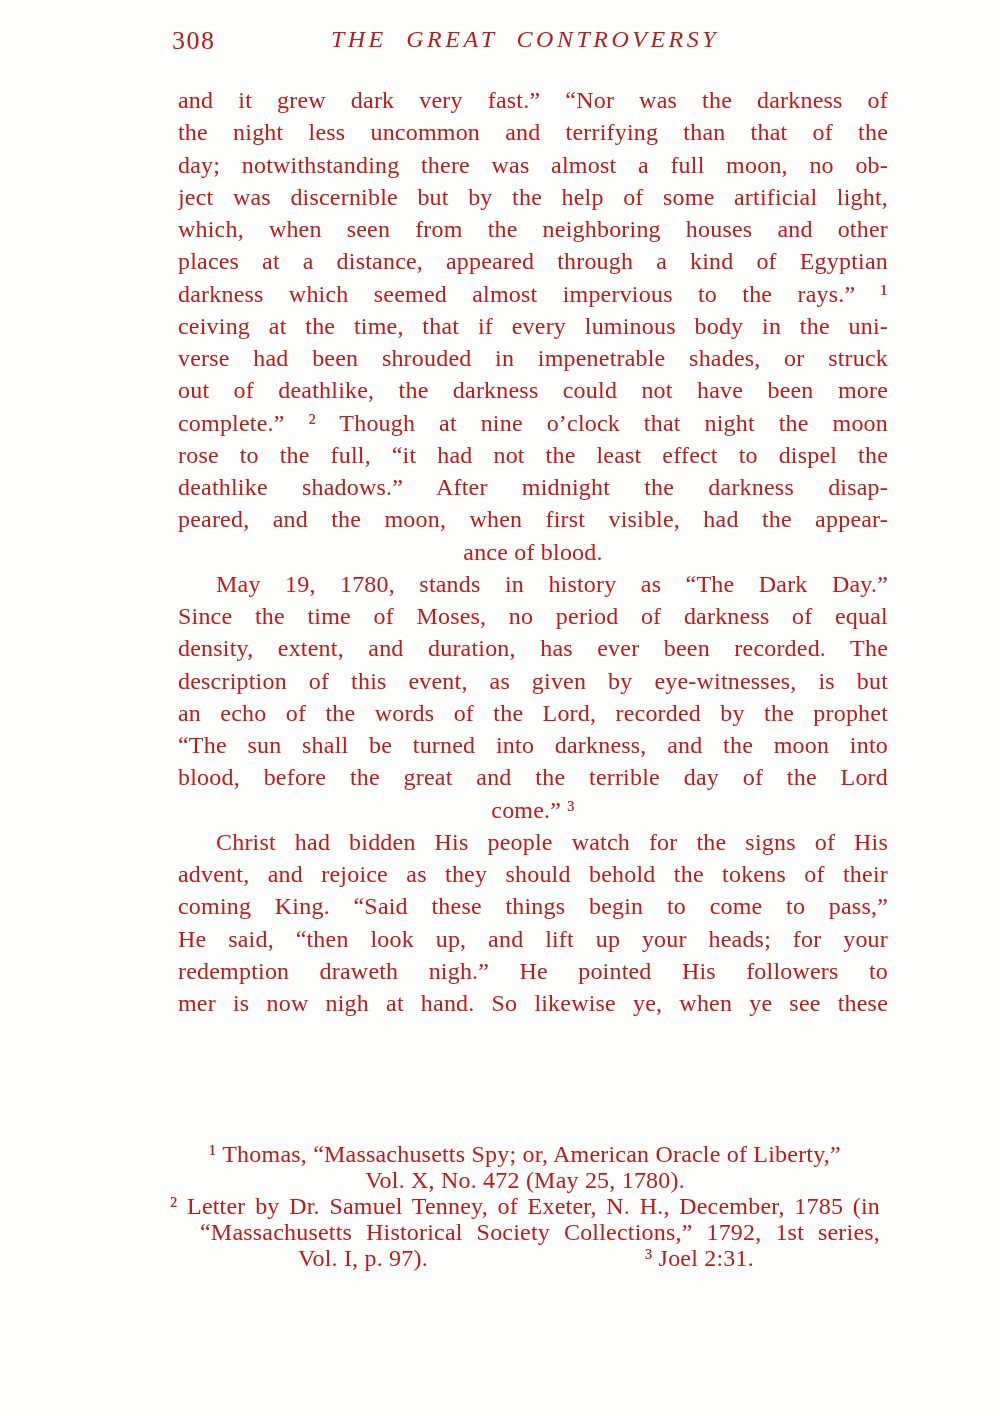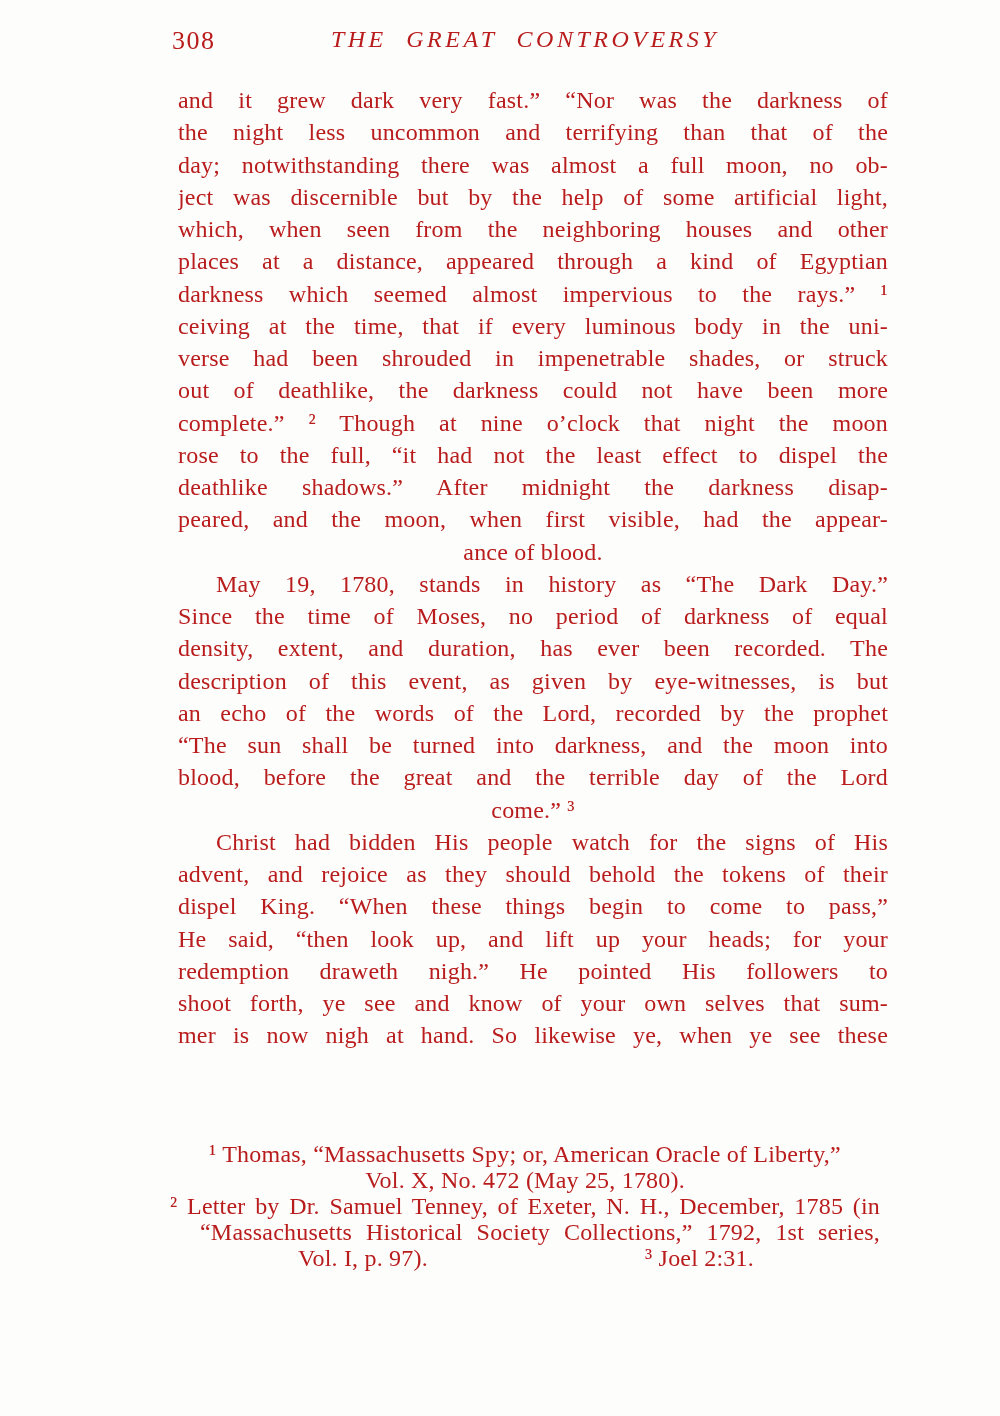--- a/index.html
+++ b/index.html
@@ -135,24 +135,23 @@
       <div class="bline ind">May 19, 1780, stands in history as “The Dark Day.”</div>
       <div class="bline">Since the time of Moses, no period of darkness of equal</div>
       <div class="bline">density, extent, and duration, has ever been recorded.  The</div>
       <div class="bline">description of this event, as given by eye-witnesses, is but</div>
       <div class="bline">an echo of the words of the Lord, recorded by the prophet</div>
       <div class="bline">“The sun shall be turned into darkness, and the moon into</div>
       <div class="bline">blood, before the great and the terrible day of the Lord</div>
       <div class="bline nojust">come.” ³</div>
       <div class="bline ind">Christ had bidden His people watch for the signs of His</div>
       <div class="bline">advent, and rejoice as they should behold the tokens of their</div>
-      <div class="bline">dispel King.  “When these things begin to come to pass,”</div>
+      <div class="bline">coming King.  “Said these things begin to come to pass,”</div>
       <div class="bline">He said, “then look up, and lift up your heads; for your</div>
       <div class="bline">redemption draweth nigh.”  He pointed His followers to</div>
-      <div class="bline">shoot forth, ye see and know of your own selves that sum-</div>
       <div class="bline">mer is now nigh at hand.  So likewise ye, when ye see these</div>
     </div>
 
   <div class="footnotes">
     <div class="fn fn-center">¹ Thomas, “Massachusetts Spy; or, American Oracle of Liberty,”</div>
     <div class="fn fn-center">Vol. X, No. 472 (May 25, 1780).</div>
     <div class="fn fn-just">² Letter by Dr. Samuel Tenney, of Exeter, N. H., December, 1785 (in</div>
     <div class="fn fn-ind">“Massachusetts Historical Society Collections,” 1792, 1st series,</div>
     <div class="fn fn-last">
       <span class="fn-left">Vol. I, p. 97).</span>

